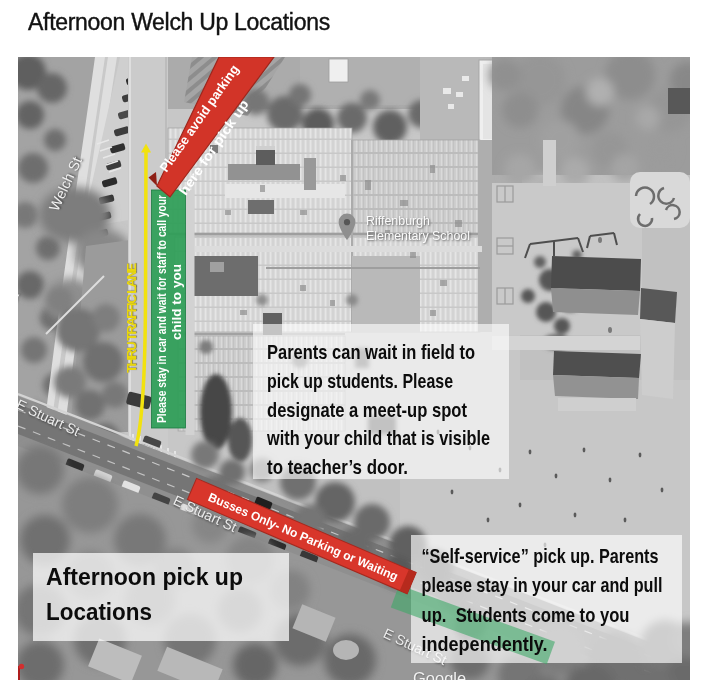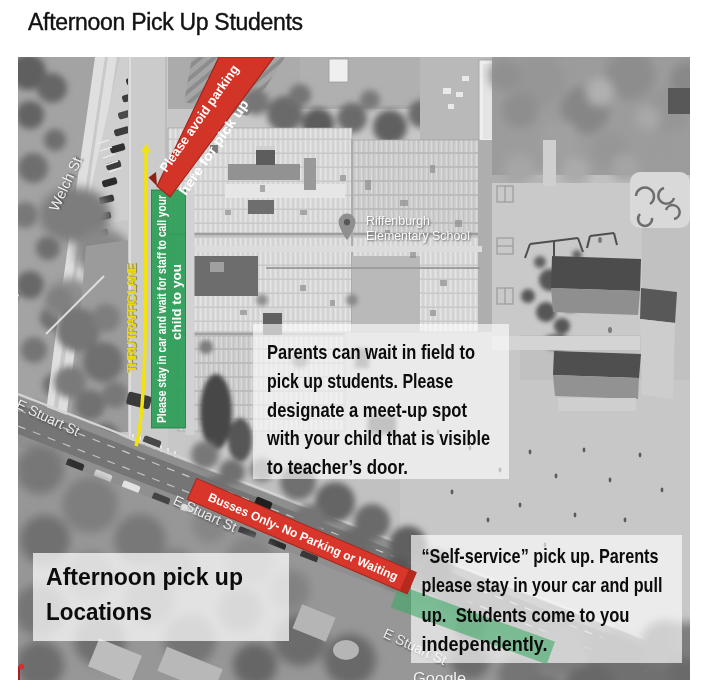--- a/index.html
+++ b/index.html
@@ -5,21 +5,21 @@
   html,body{margin:0;padding:0;background:#ffffff;}
   body{width:710px;height:699px;position:relative;overflow:hidden;
        font-family:"Liberation Sans", sans-serif;}
   #title{position:absolute;left:28px;top:9px;font-size:23px;color:#121212;
          letter-spacing:-0.3px;-webkit-text-stroke:0.4px #121212;}
   #map{position:absolute;left:18px;top:57px;}
 </style>
 </head>
 <body>
 
-<div id="title">Afternoon Pick Up Students</div>
+<div id="title">Afternoon Welch Up Locations</div>
 
 <svg id="map" width="672" height="623" viewBox="18 57 672 623">
 <defs>
   <pattern id="roofA" width="5" height="14" patternUnits="userSpaceOnUse">
     <rect width="5" height="14" fill="#dadada"></rect>
     <rect x="0" width="1.2" height="14" fill="#e5e5e5"></rect>
     <rect x="2.5" width="1" height="14" fill="#cccccc"></rect>
     <rect y="12.5" width="5" height="1.5" fill="#c8c8c8"></rect>
   </pattern>
   <pattern id="roofB" width="5" height="14" patternUnits="userSpaceOnUse">

